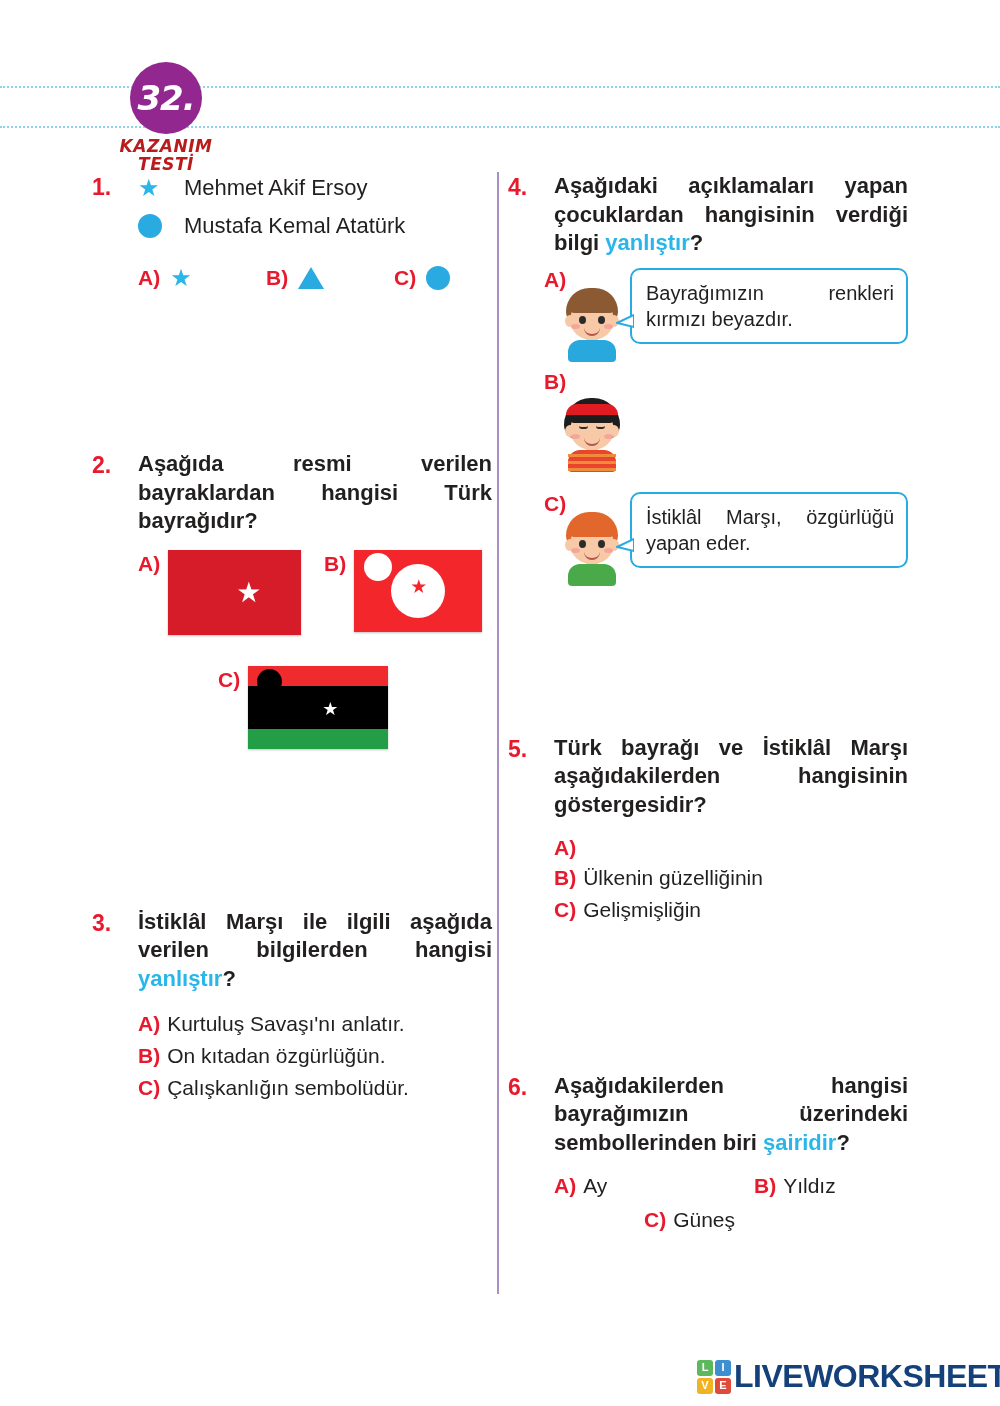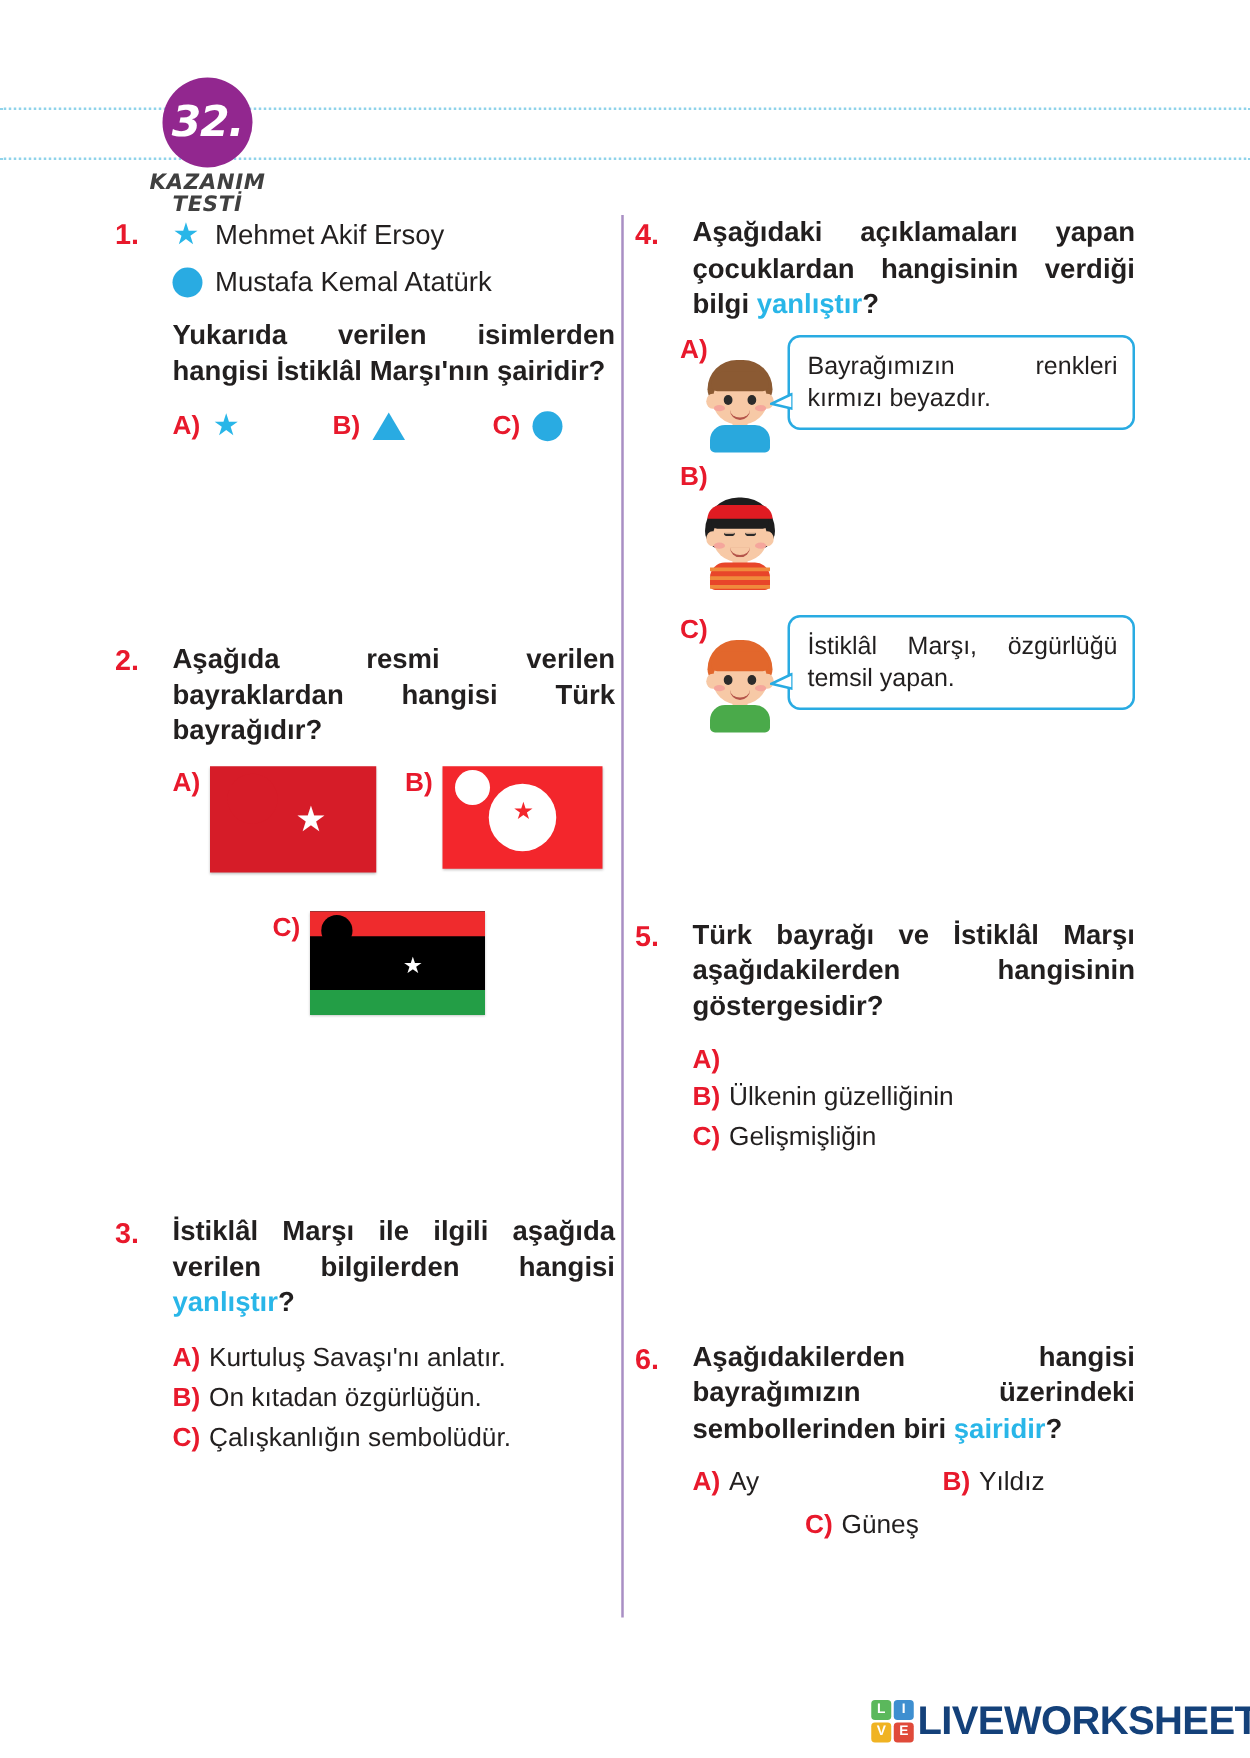--- a/index.html
+++ b/index.html
@@ -29,21 +29,21 @@
   .badge-circle {
     width:72px; height:72px; border-radius:50%;
     background:#92278f; margin:0 auto;
     display:flex; align-items:center; justify-content:center;
   }
   .badge-num {
     color:#ffffff; font-size:34px; font-weight:bold; font-style:italic;
     letter-spacing:-1px; line-height:1; font-family:"DejaVu Sans", sans-serif;
   }
   .badge-l1, .badge-l2 {
-    color:#404040; font-weight:bold; font-style:italic;
+    color:#b91c1c; font-weight:bold; font-style:italic;
     font-size:17px; letter-spacing:0.5px; line-height:1.08;
     font-family:"DejaVu Sans", sans-serif;
   }
   .badge-l1 { margin-top:3px; }
 
   .header-title {
     position:absolute; left:230px; top:28px; width:700px;
     text-align:center;
     color:#9b6fc4; font-size:27px; font-weight:bold; font-style:italic;
     letter-spacing:1.5px;
@@ -80,21 +80,21 @@
   .ch-let {
     color:#e8192c; font-size:21px; font-weight:bold;
     flex:0 0 auto; margin-right:7px;
   }
   .ch-txt { font-size:21px; line-height:1.34; }
 
   
   .bullets { margin-left:46px; }
   .b-row { display:flex; align-items:center; margin-bottom:6px; height:32px; }
   .b-ico { width:34px; flex:0 0 34px; display:flex; align-items:center; }
-  .b-lbl { font-size:22px; }
+  .b-lbl { font-size:22px;margin-left:12px; }
 
   .sym-star { color:#29b6e8; font-size:24px; line-height:1; }
   .sym-tri {
     width:0;height:0;border-left:13px solid transparent;
     border-right:13px solid transparent;border-bottom:22px solid #29abe2;
   }
   .sym-cir { width:24px;height:24px;border-radius:50%;background:#29abe2; }
 
   .q1-opts { margin-left:46px; margin-top:18px; display:flex; }
   .q1-opt { display:flex; align-items:center; }
@@ -222,21 +222,20 @@
               </span>
             <span class="b-lbl">Mehmet Akif Ersoy</span>
           </div>
           <div class="b-row">
             <span class="b-ico">
                 <span class="sym-cir"></span>
               </span>
             <span class="b-lbl">Mustafa Kemal Atatürk</span>
           </div>
         </div>
-        <div class="q-text" style="margin-top:12px;">Yukarıda verilen isimlerden hangisi İstiklâl Marşı'nın şairidir?</div>
       </div>
     </div>
     <div class="q1-opts">
       <div class="q1-opt" style="width:128px;">
         <span class="ch-let">A)</span>
         <span class="sym-star">★</span>
       </div>
       <div class="q1-opt" style="width:128px;">
         <span class="ch-let">B)</span>
         <span class="sym-tri"></span>
@@ -370,21 +369,21 @@
           <span class="k-blush l"></span>
             <span class="k-blush r"></span>
           <span class="k-mouth"></span>
           <span class="k-neck"></span>
           <span class="k-body" style="background:#4aaa4a;"></span>
         </span>
         <div class="bubble">
           <svg class="bub-tail" viewBox="0 0 18 14">
             <path d="M18 1 L1 9 L18 13 Z" fill="#ffffff" stroke="#29abe2" stroke-width="2"></path>
           </svg>
-          <span>İstiklâl Marşı, özgürlüğü temsil yapan.</span>
+          <span>İstiklâl Marşı, özgürlüğü yapan eder.</span>
         </div>
       </div>
     </div>
   </div>
 
   <div class="q" style="margin-top:150px;">
     <div class="q-head">
       <div class="q-num">5.</div>
       <div class="q-text">Türk bayrağı ve İstiklâl Marşı aşağıdakilerden hangisinin göstergesidir?</div>
     </div>

